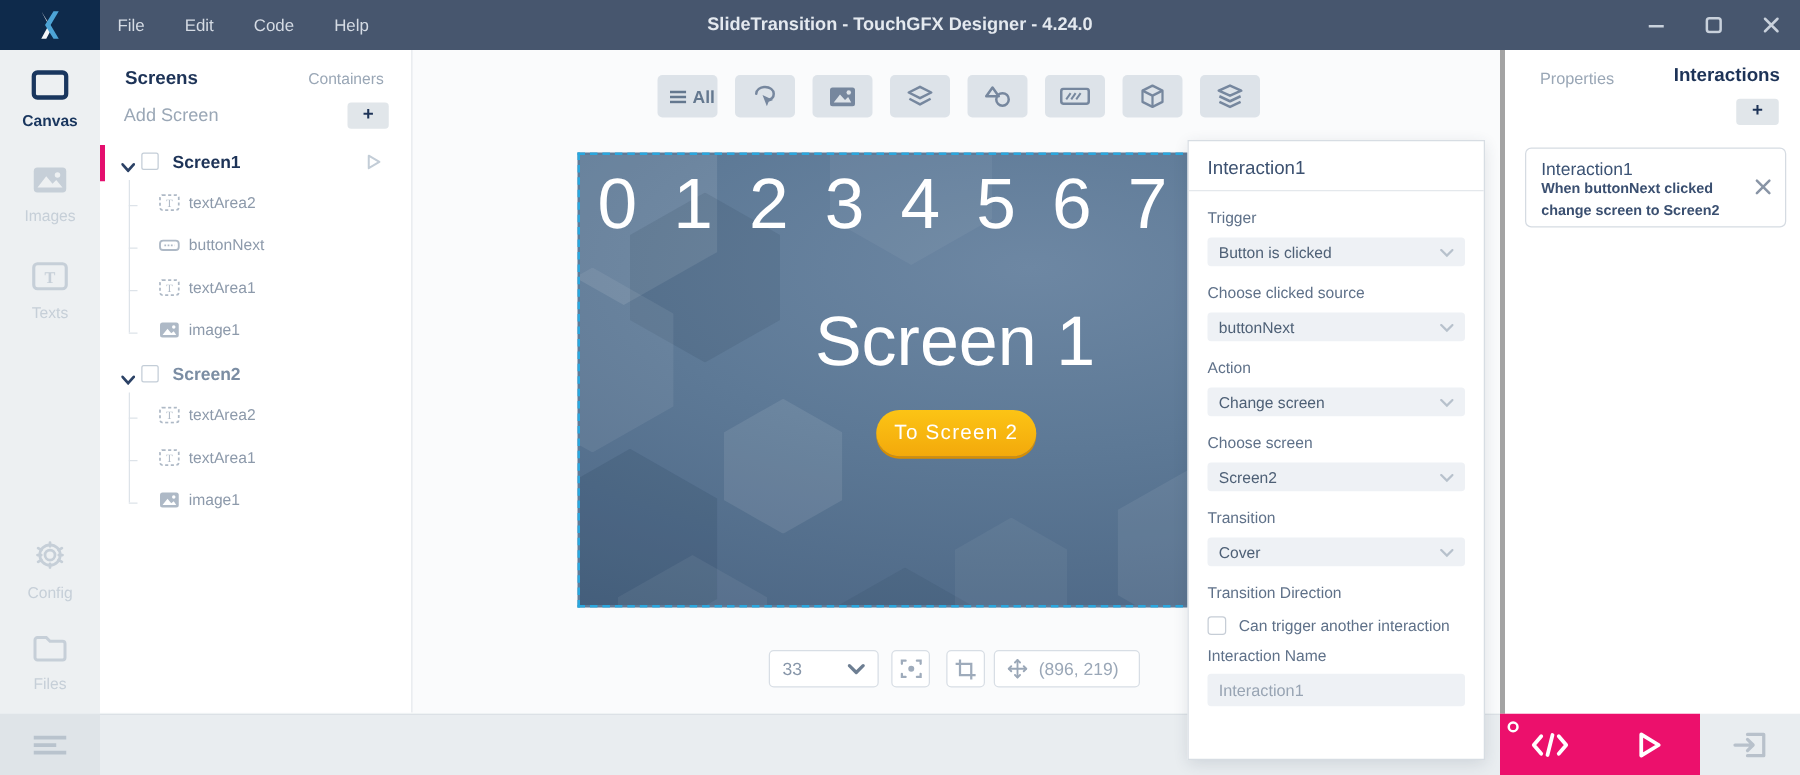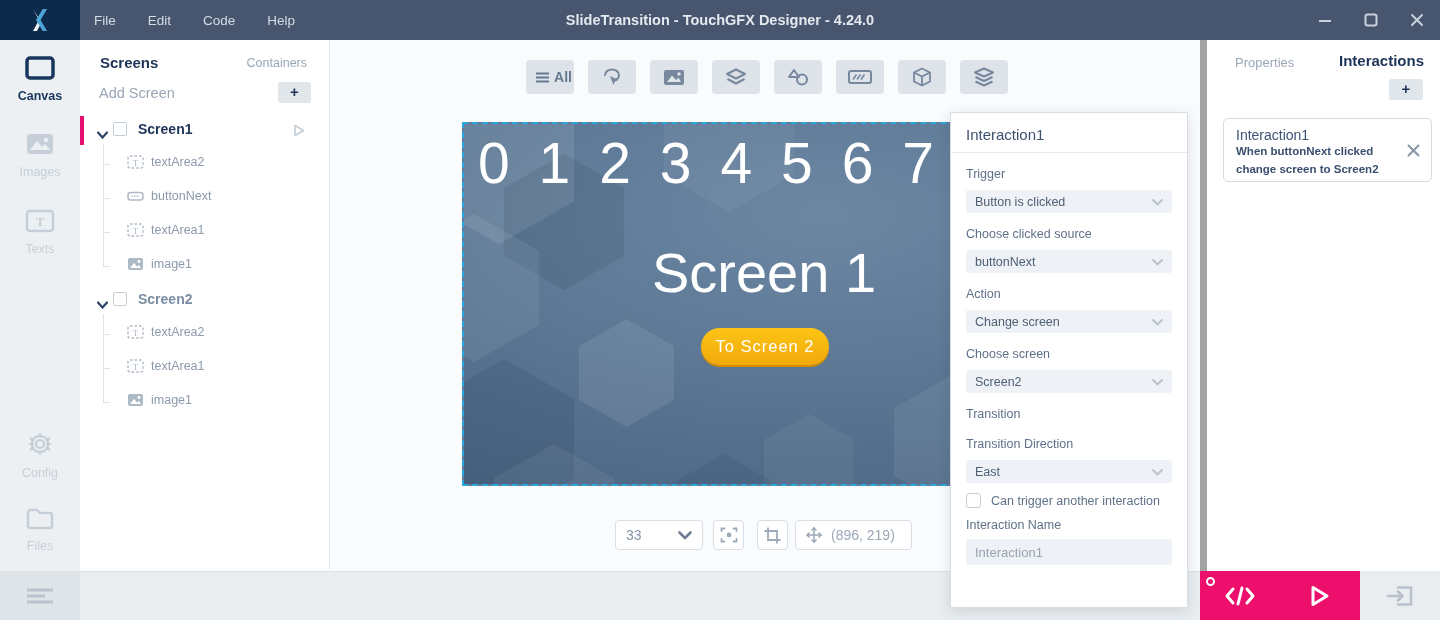--- a/index.html
+++ b/index.html
@@ -73,21 +73,21 @@
   .pgroup .plabel { font-size:12.5px; color:#5f7189; height:16px; }
   .pselect { margin-top:7px; height:23px; background:#eef1f5; border-radius:3px; display:flex; align-items:center; justify-content:space-between; padding:0 9px; font-size:12.5px; color:#4e6076; cursor:pointer;gap:6px; }
   .pselect .chev { color:#b7c1cc; }
   .pcheck-row { margin-top:10px; display:flex; align-items:center; gap:10px; }
   .pcheckbox { width:15px; height:15px; border:1.5px solid #c6cdd6; border-radius:3px; background:#fff; cursor:pointer; }
   .pcheck-label { font-size:12.5px; color:#5f7189; }
   .pname-label { margin-top:10px; font-size:12.5px; color:#5f7189; }
   .pname-input { margin-top:7px; width:100%; height:26px; background:#eef1f5; border:none; border-radius:3px; padding:0 9px; font-size:13px; color:#98a4b3; font-family:"Liberation Sans",sans-serif; }
 
   
-  .right-panel { position:absolute; left:1200px; top:40px; width:240px; height:531px; background:#ffffff; border-left:7px solid #a3a3a3; z-index:10; }
+  .right-panel { position:absolute; left:1200px; top:40px; width:240px; height:531px; background:#ffffff; border-left:4px solid #a3a3a3; z-index:10; }
   .rp-tab-props { position:absolute; left:28px; top:15px; font-size:13px; color:#9aa7b6; }
   .rp-tab-inter { position:absolute; right:16px; top:12px; font-size:15px; font-weight:bold; color:#1d3357; }
   .rp-add-btn { position:absolute; right:17px; top:39px; width:34px; height:21px; background:#e1e6ea; border-radius:3px; color:#1d3357; font-size:15px; font-weight:bold; text-align:center; line-height:20px; cursor:pointer; }
   .rp-card { position:absolute; left:16px; top:78px; width:209px; height:64px; border:1px solid #d5dbe2; border-radius:5px; background:#fff; }
   .rp-card-title { position:absolute; left:12px; top:8px; font-size:14px; color:#3c5374; }
   .rp-card-line { position:absolute; left:12px; font-size:11.5px; font-weight:bold; color:#3a4f70; }
   .rp-card-x { position:absolute; right:11px; top:24px; color:#8995a6; cursor:pointer; }
 
   
   .bottom-strip { position:absolute; left:0; top:571px; width:1200px; height:49px; background:#e9edf0; border-top:1px solid #dcе1e6; border-top:1px solid #dce1e6; z-index:5; }
@@ -465,29 +465,29 @@
     <div class="plabel">Choose screen</div>
     <div class="pselect">
       <span>Screen2</span>
       <span class="chev"><svg width="11" height="7" viewBox="0 0 11 7">
             <path d="M1 1 L5.5 5.5 L10 1" fill="none" stroke="currentColor" stroke-width="1.8" stroke-linecap="round"></path>
           </svg></span>
     </div>
   </div>
   <div class="pgroup">
     <div class="plabel">Transition</div>
-  </div>
-  <div class="pgroup">
-    <div class="plabel">Transition Direction</div>
     <div class="pselect">
-      <span>East</span>
+      <span>Cover</span>
       <span class="chev"><svg width="11" height="7" viewBox="0 0 11 7">
             <path d="M1 1 L5.5 5.5 L10 1" fill="none" stroke="currentColor" stroke-width="1.8" stroke-linecap="round"></path>
           </svg></span>
     </div>
+  </div>
+  <div class="pgroup">
+    <div class="plabel">Transition Direction</div>
   </div>
 
   <div class="pcheck-row">
     <span class="pcheckbox"></span>
     <span class="pcheck-label">Can trigger another interaction</span>
   </div>
   <div class="pname-label">Interaction Name</div>
   <input class="pname-input" value="Interaction1" style="">
 </div>
 

